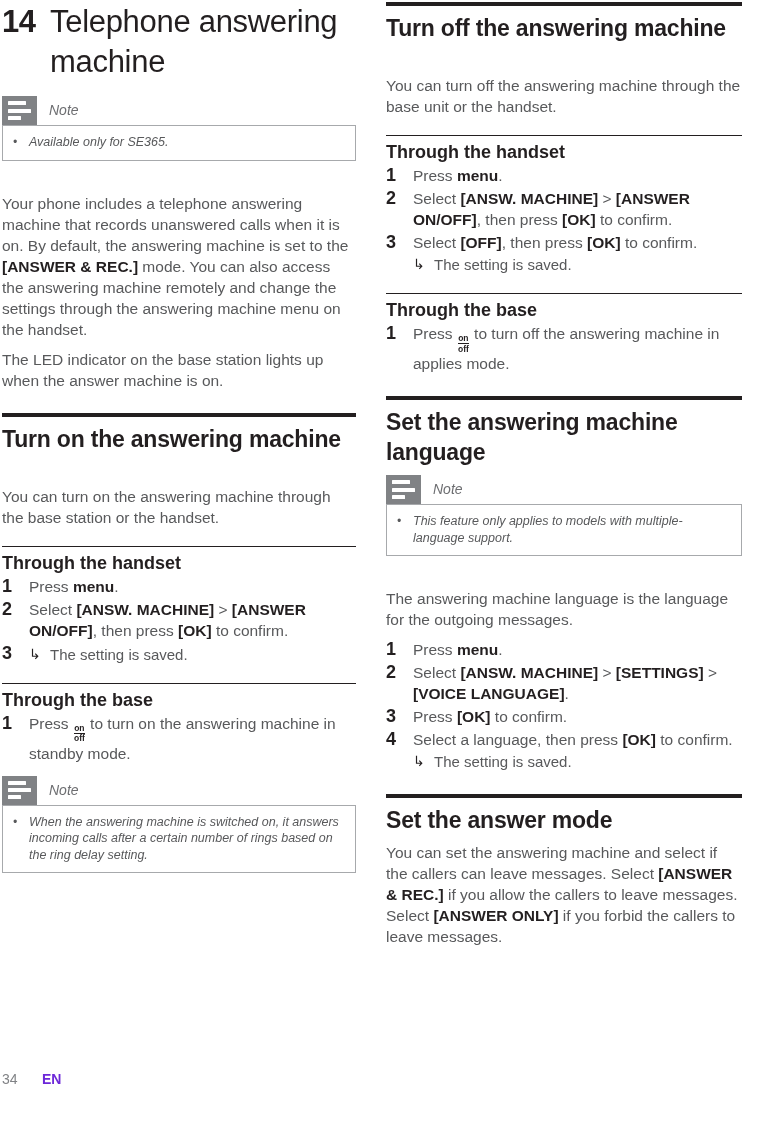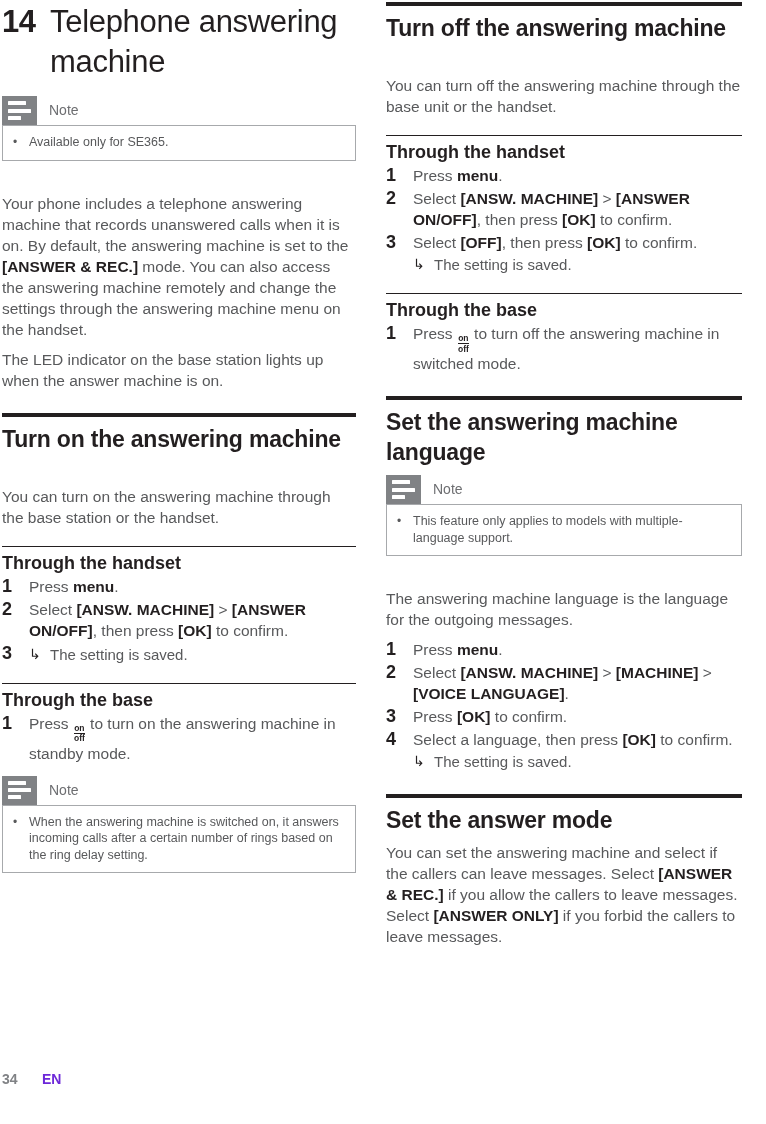--- a/index.html
+++ b/index.html
@@ -49,20 +49,21 @@
     font-size: 31px;
     font-weight: 400;
     color: #231f20;
     line-height: 40px;
     letter-spacing: -0.3px;
   }
 
   
   .note {
     margin-top: 14px;
+    font-style: italic;
   }
   .note-head {
     display: flex;
     align-items: center;
     height: 29px;
   }
   .note-icon {
     width: 35px;
     height: 29px;
     background: #808285;
@@ -208,21 +209,20 @@
     position: absolute;
     left: 2px;
     bottom: 13px;
     display: flex;
     align-items: baseline;
   }
   .footer .pagenum {
     font-size: 14px;
     color: #808285;
     width: 40px;
-    font-weight: bold;
   }
   .footer .lang {
     font-size: 14px;
     font-weight: 700;
     color: #6d28d9;
   }
 </style>
 </head>
 <body>
 
@@ -349,21 +349,21 @@
 
     <div class="rule-thin"></div>
     <h3 class="subsection">Through the base</h3>
 
     <ol class="steps">
       <li>
         <span class="step-num">1</span>
         <span class="step-text"><span>Press </span><span class="onoff">
               <span class="on">on</span>
               <span class="off">off</span>
-            </span><span> to turn off the answering machine in switched mode.</span></span>
+            </span><span> to turn off the answering machine in applies mode.</span></span>
       </li>
     </ol>
 
     <div class="rule-thick"></div>
     <h2 class="section">Set the answering machine language</h2>
 
     <div class="note" style="margin-top:8px;">
       <div class="note-head">
         <div class="note-icon">
           <i class="b1"></i>
@@ -382,21 +382,21 @@
 
     <p class="body first">The answering machine language is the language for the outgoing messages.</p>
 
     <ol class="steps">
       <li>
         <span class="step-num">1</span>
         <span class="step-text"><span>Press </span><span class="key" style="font-weight: 700; color: rgb(35, 31, 32);">menu</span><span>.</span></span>
       </li>
       <li>
         <span class="step-num">2</span>
-        <span class="step-text"><span>Select </span><span class="key" style="font-weight: 700; color: rgb(35, 31, 32);">[ANSW. MACHINE]</span><span> &gt; </span><span class="key" style="font-weight: 700; color: rgb(35, 31, 32);">[MACHINE]</span><span> &gt; </span><span class="key" style="font-weight: 700; color: rgb(35, 31, 32);">[VOICE LANGUAGE]</span><span>.</span></span>
+        <span class="step-text"><span>Select </span><span class="key" style="font-weight: 700; color: rgb(35, 31, 32);">[ANSW. MACHINE]</span><span> &gt; </span><span class="key" style="font-weight: 700; color: rgb(35, 31, 32);">[SETTINGS]</span><span> &gt; </span><span class="key" style="font-weight: 700; color: rgb(35, 31, 32);">[VOICE LANGUAGE]</span><span>.</span></span>
       </li>
       <li>
         <span class="step-num">3</span>
         <span class="step-text"><span>Press </span><span class="key" style="font-weight: 700; color: rgb(35, 31, 32);">[OK]</span><span> to confirm.</span></span>
       </li>
       <li>
         <span class="step-num">4</span>
         <span style="flex:1 1 auto;">
           <span class="step-text"><span>Select a language, then press </span><span class="key" style="font-weight: 700; color: rgb(35, 31, 32);">[OK]</span><span> to confirm.</span></span>
           <span class="result">

